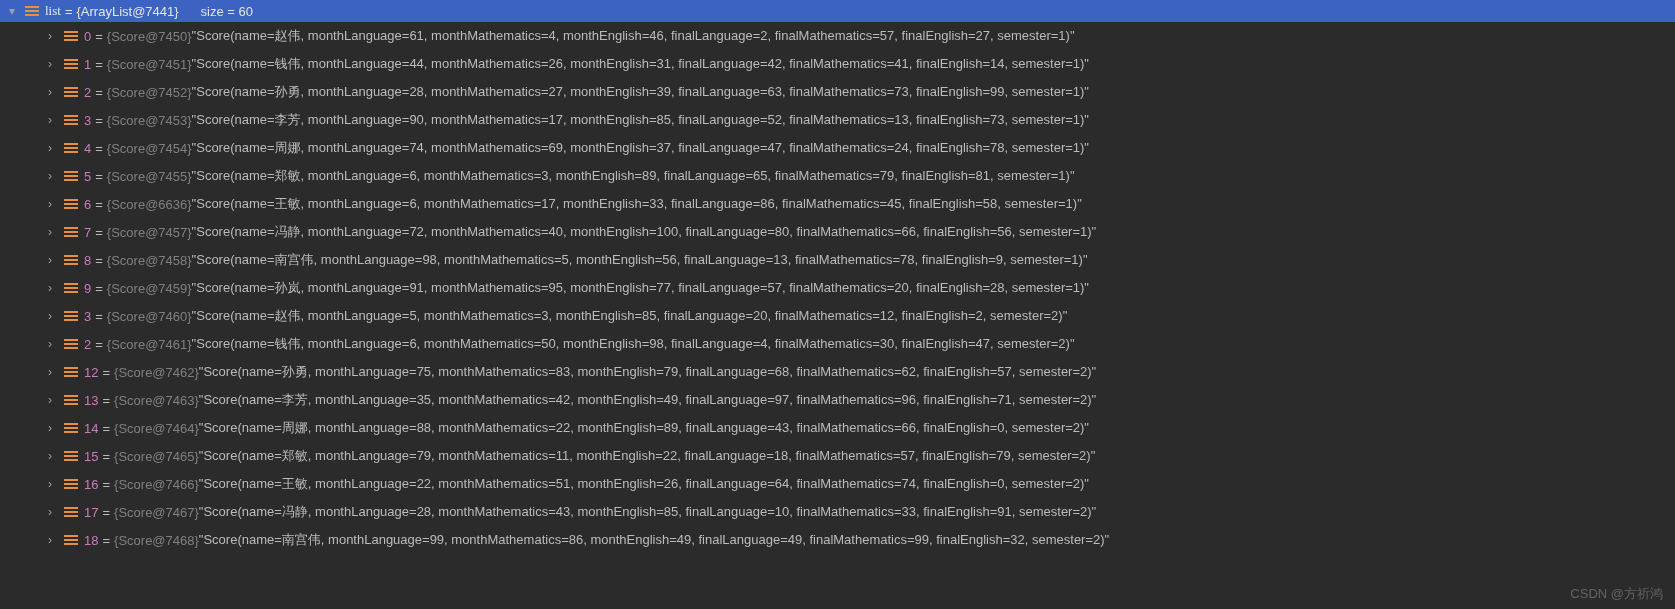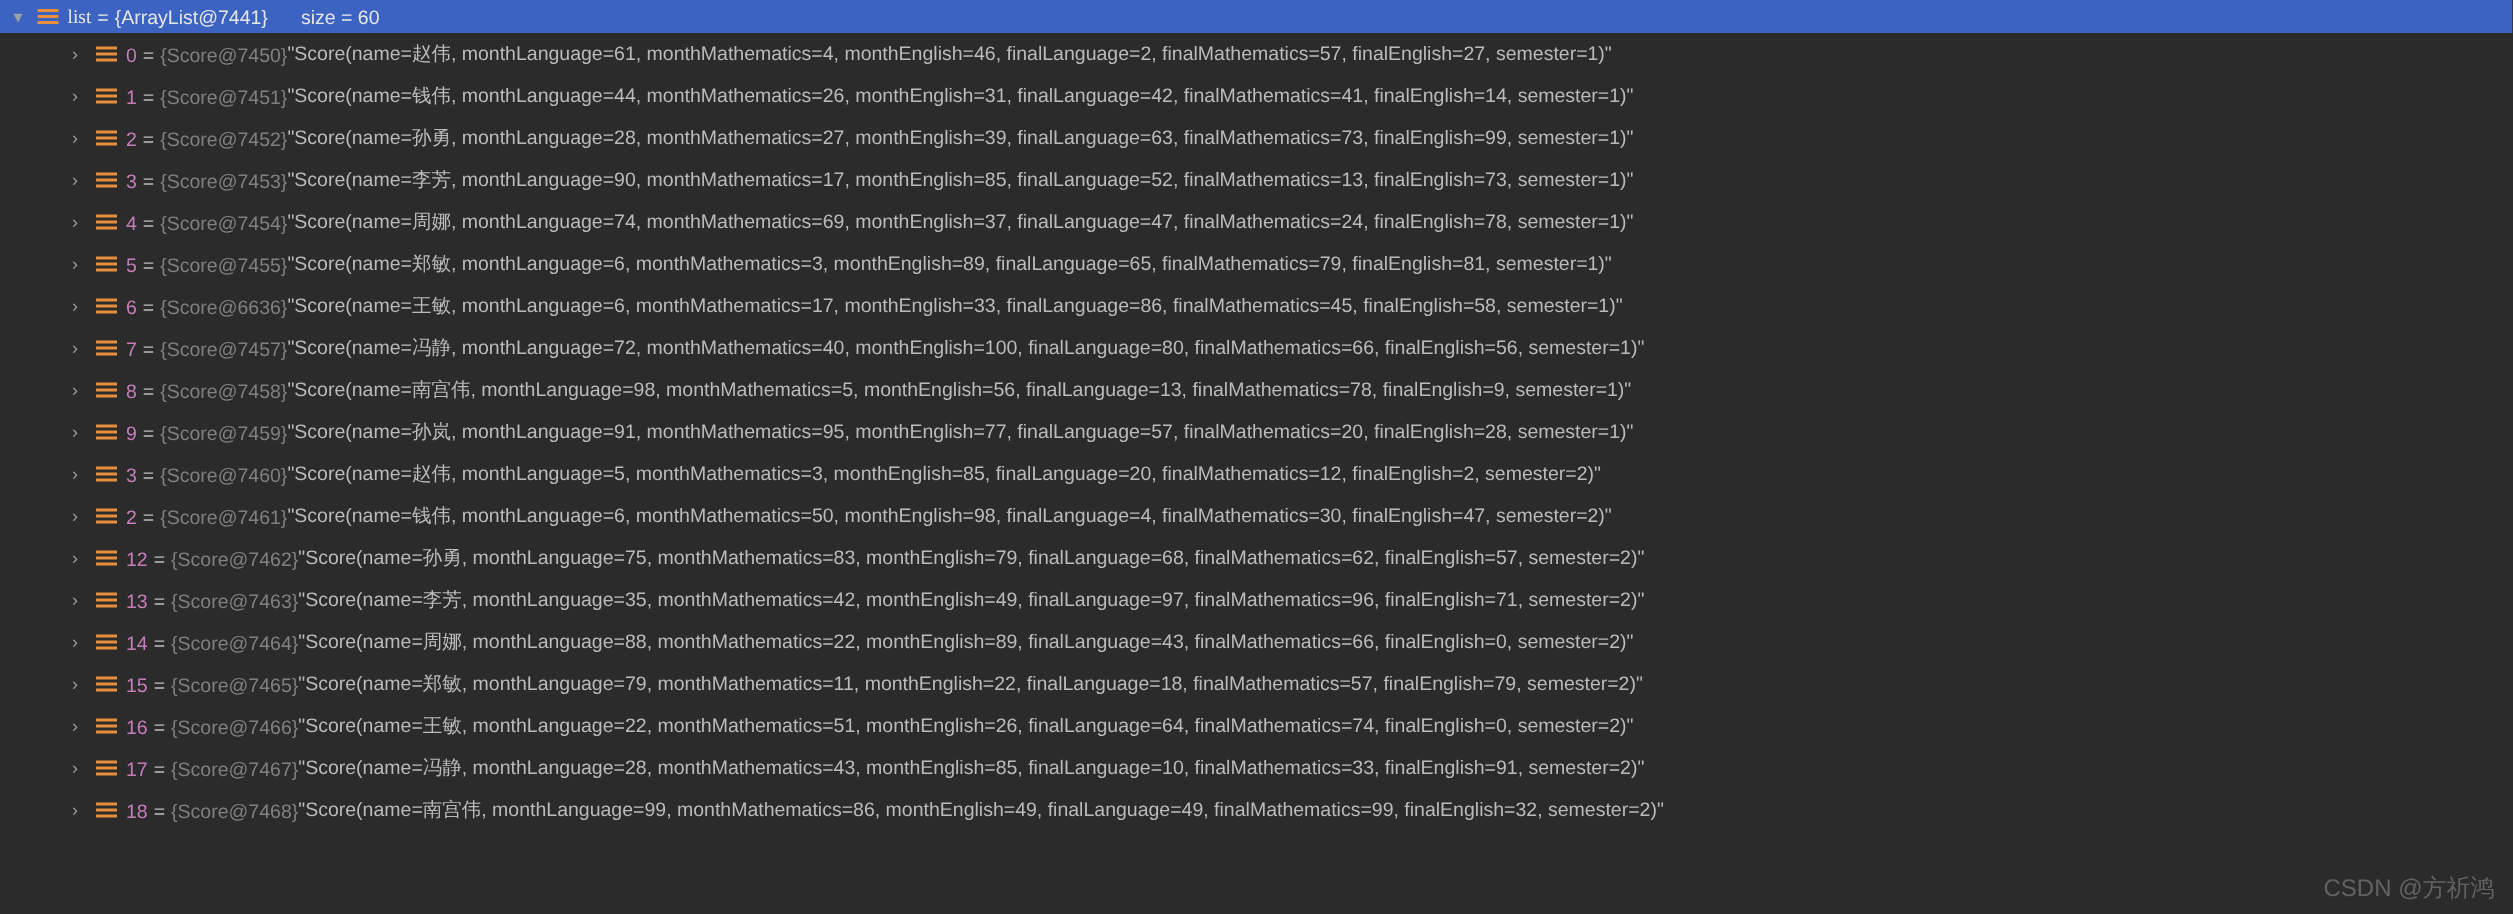--- a/index.html
+++ b/index.html
@@ -78,21 +78,21 @@
   .header-row .size-label,
   .header-row .obj-type,
   .header-row .eq {
     color: #e6e6e6;
   }
   .watermark {
     position: absolute;
     right: 12px;
     bottom: 6px;
     color: rgba(200,200,200,0.35);
-    font-size: 16px;
+    font-size: 13px;
   }
 </style>
 </head>
 <body>
 
 <div class="header-row">
   <span class="chevron">▾</span>
   <span class="list-icon"></span>
   <span class="var-name">list</span>
   <span class="eq">=</span>

